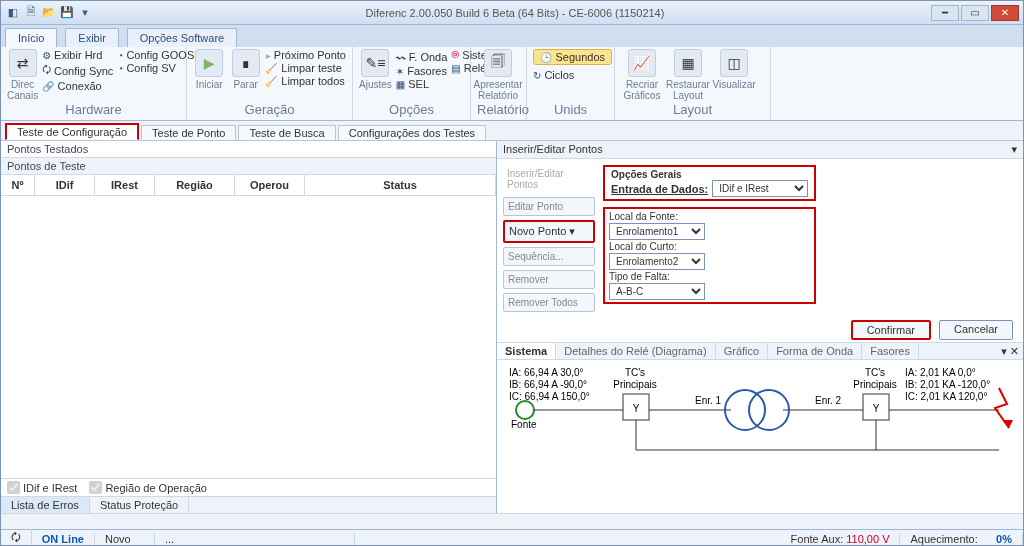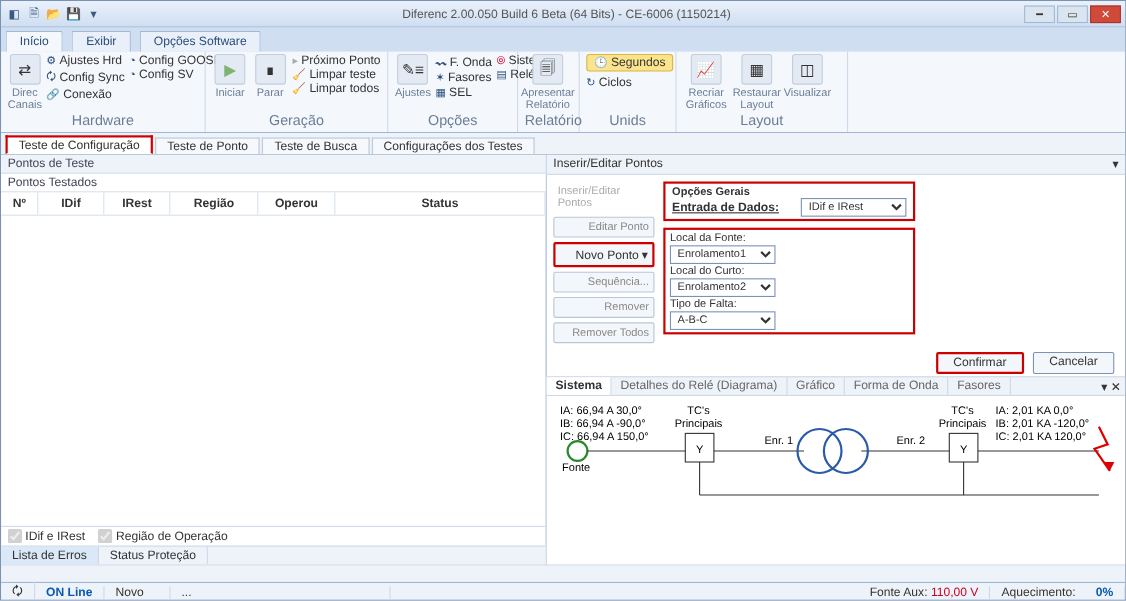--- a/index.html
+++ b/index.html
@@ -37,28 +37,28 @@
 .chkrow{padding:2px 6px;color:#888;display:flex;gap:12px;border-top:1px solid #cfd9e6}
 .chk{display:inline-flex;align-items:center;gap:3px}
 .chk input{accent-color:#888}
 .listtabs{display:flex;border-top:1px solid #cfd9e6;background:#eef3fa}
 .listtabs .lt{padding:2px 10px;border-right:1px solid #cfd9e6;font-size:11px}
 .listtabs .lt.active{background:#dbe8f7}
 .rightpane{flex:1;display:flex;flex-direction:column}
 .sectitle{background:#eef3fa;border-bottom:1px solid #cfd9e6;padding:2px 6px;font-size:11px;display:flex;justify-content:space-between}
 .insform{display:flex;gap:8px;padding:6px}
 .btncol{display:flex;flex-direction:column;gap:4px;width:92px}
-.fbtn{border:1px solid #b8c6d8;background:#f3f6fa;padding:3px 4px;font-size:10px;color:#888;text-align:right;border-radius:2px}
+.fbtn{border:1px solid #b8c6d8;background:#f3f6fa;padding:3px 4px;font-size:10px;color:#888;text-align:left;border-radius:2px}
 .fbtn.hl{border:2px solid #c00;color:#333}
 .fieldcol{display:flex;flex-direction:column;gap:1px;border:2px solid #c00;padding:2px 4px}
 .flabel{font-size:10px}
 .fsel{border:1px solid #7a93b5;background:#fff;padding:1px 2px;font-size:10px;width:96px}
 .optblk{border:2px solid #c00;padding:2px 6px;margin-bottom:4px}
 .optblk .opthdr{font-size:10px;font-weight:bold}
-.entrow{display:flex;align-items:center;gap:20px}
+.entrow{display:flex;align-items:center;gap:4px}
 .entrow .ul{text-decoration:underline;font-weight:bold}
 .corr{border:2px solid #c00;padding:4px 8px;margin-left:auto;display:flex;flex-direction:column;gap:3px}
 .corr .crow{display:flex;justify-content:space-between;gap:8px;align-items:center}
 .corr input{width:48px;border:1px solid #7a93b5;padding:1px 2px;font-size:10px;text-align:right}
 .actbtns{display:flex;gap:8px;justify-content:flex-end;padding:2px 10px}
 .actbtns .ab{border:1px solid #7a93b5;background:#f3f6fa;padding:2px 14px;font-size:11px;border-radius:2px}
 .actbtns .ab.hl{border:2px solid #c00}
 .diagtabs{display:flex;background:#eef3fa;border-top:1px solid #cfd9e6;border-bottom:1px solid #cfd9e6;align-items:center}
 .diagtabs .dt{padding:2px 8px;border-right:1px solid #cfd9e6;font-size:11px;color:#666}
 .diagtabs .dt.active{background:#fff;color:#333;font-weight:bold}
@@ -98,21 +98,21 @@
 
 <div class="ribbon">
   <div class="rgroup" style="width:186px">
     <div class="gbody">
       <div class="rbtn-lg">
           <div class="ic">⇄</div>
           <div class="rtext">Direc
 Canais</div>
         </div>
       <div class="rcol">
-        <div class="ritem">⚙ <span>Ajustes Hrd</span></div>
+        <div class="ritem">⚙ <span>Exibir Hrd</span></div>
         <div class="ritem">🗘 <span>Config Sync</span></div>
         <div class="ritem">🔗 <span>Conexão</span></div>
       </div>
       <div class="rcol">
         <div class="ritem">◔ <span>Config GOOSE</span></div>
         <div class="ritem">◔ <span>Config SV</span></div>
       </div>
     </div>
     <div class="glabel">Hardware</div>
   </div>
@@ -195,22 +195,22 @@
 <div class="subtabrow">
   <div class="subtab active">Teste de Configuração</div>
   <div class="subtab">Teste de Ponto</div>
   <div class="subtab">Teste de Busca</div>
   <div class="subtab">Configurações dos Testes</div>
 </div>
 
 <div class="workarea">
 
   <div class="leftpane">
+    <div class="panetitle" style="background:#fff">Pontos Testados</div>
     <div class="panetitle">Pontos de Teste</div>
-    <div class="panetitle" style="background:#fff">Pontos Testados</div>
     <div class="tblhead">
       <div class="th c-n">Nº</div>
       <div class="th c-idif">IDif</div>
       <div class="th c-irest">IRest</div>
       <div class="th c-reg">Região</div>
       <div class="th c-op">Operou</div>
       <div class="th c-stat">Status</div>
     </div>
     <div class="leftbody"></div>
     <div class="chkrow">

